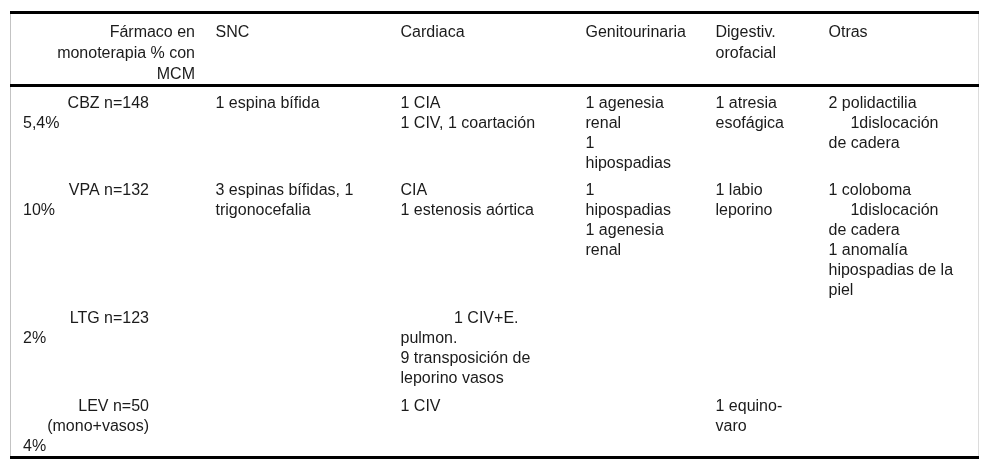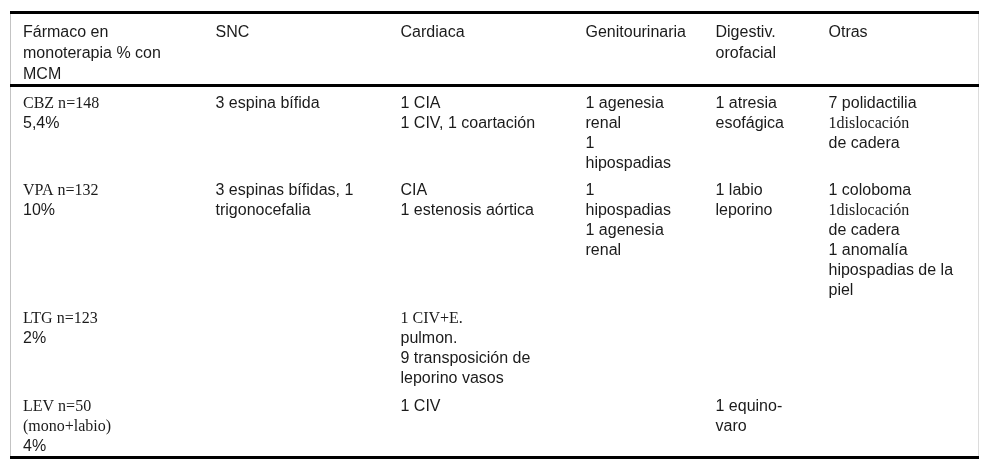--- a/index.html
+++ b/index.html
@@ -28,31 +28,31 @@
   col.w4 { width: 113px; }
   col.w5 { width: 150px; }
 
   thead tr { height: 72px; }
   th {
     font-weight: normal; text-align: left; vertical-align: top;
     padding: 7px 8px 0 0; line-height: 21px;
     border-bottom: 3px solid #000;
   }
   th.c0 { padding-left: 12px; }
-  th.c0 .th-inner { display: inline-block; max-width: 172px; }
+  th.c0 .th-inner { display: inline-block; max-width: 172px; text-align: right; }
 
   td { vertical-align: top; padding: 6px 8px 0 0; }
   td.c0 { padding-left: 12px; }
   tbody tr:nth-child(1) { height: 88px; }
   tbody tr:nth-child(2) { height: 128px; margin-left: 20px; }
   tbody tr:nth-child(3) { height: 88px; padding-left: 32px; }
   tbody tr:nth-child(4) { height: 62px; padding-left: 43px; }
 
   .line { white-space: nowrap; }
-  .jline { display: flex; justify-content: flex-start; white-space: nowrap; font-family: Liberation Serif, serif; }
+  .jline { display: flex; justify-content: flex-end; white-space: nowrap; }
   td.c0 .jline { width: 126px; }
   td.c2 .jline { width: 118px; }
   td.c5 .jline { width: 110px; }
 </style>
 </head>
 <body>
 
 <div class="page">
   <table class="mcm-table">
     <colgroup>
@@ -89,38 +89,38 @@
         <tr>
           <td class="c0">
             <div class="jline">
               <span>CBZ&nbsp;n</span>
               <span>=</span>
               <span>148</span>
             </div>
             <div class="line">5,4%</div>
           </td>
           <td class="c1">
-            <div class="line">3 espina bífida</div>
+            <div class="line">1 espina bífida</div>
           </td>
           <td class="c2">
             <div class="line">1 CIA</div>
             <div class="line">1 CIV, 1 coartación</div>
           </td>
           <td class="c3">
             <div class="line">1 agenesia</div>
             <div class="line">renal</div>
             <div class="line">1</div>
             <div class="line">hipospadias</div>
           </td>
           <td class="c4">
             <div class="line">1 atresia</div>
             <div class="line">esofágica</div>
           </td>
           <td class="c5">
-            <div class="line">7 polidactilia</div>
+            <div class="line">2 polidactilia</div>
             <div class="jline">
               <span>1</span>
               <span>dislocación</span>
             </div>
             <div class="line">de cadera</div>
           </td>
         </tr>
         <tr>
           <td class="c0">
             <div class="jline">
@@ -187,21 +187,21 @@
         <tr>
           <td class="c0">
             <div class="jline">
               <span>LEV&nbsp;n</span>
               <span>=</span>
               <span>50</span>
             </div>
             <div class="jline">
               <span>(mono</span>
               <span>+</span>
-              <span>labio)</span>
+              <span>vasos)</span>
             </div>
             <div class="line">4%</div>
           </td>
           <td class="c1"></td>
           <td class="c2">
             <div class="line">1 CIV</div>
           </td>
           <td class="c3"></td>
           <td class="c4">
             <div class="line">1 equino-</div>

